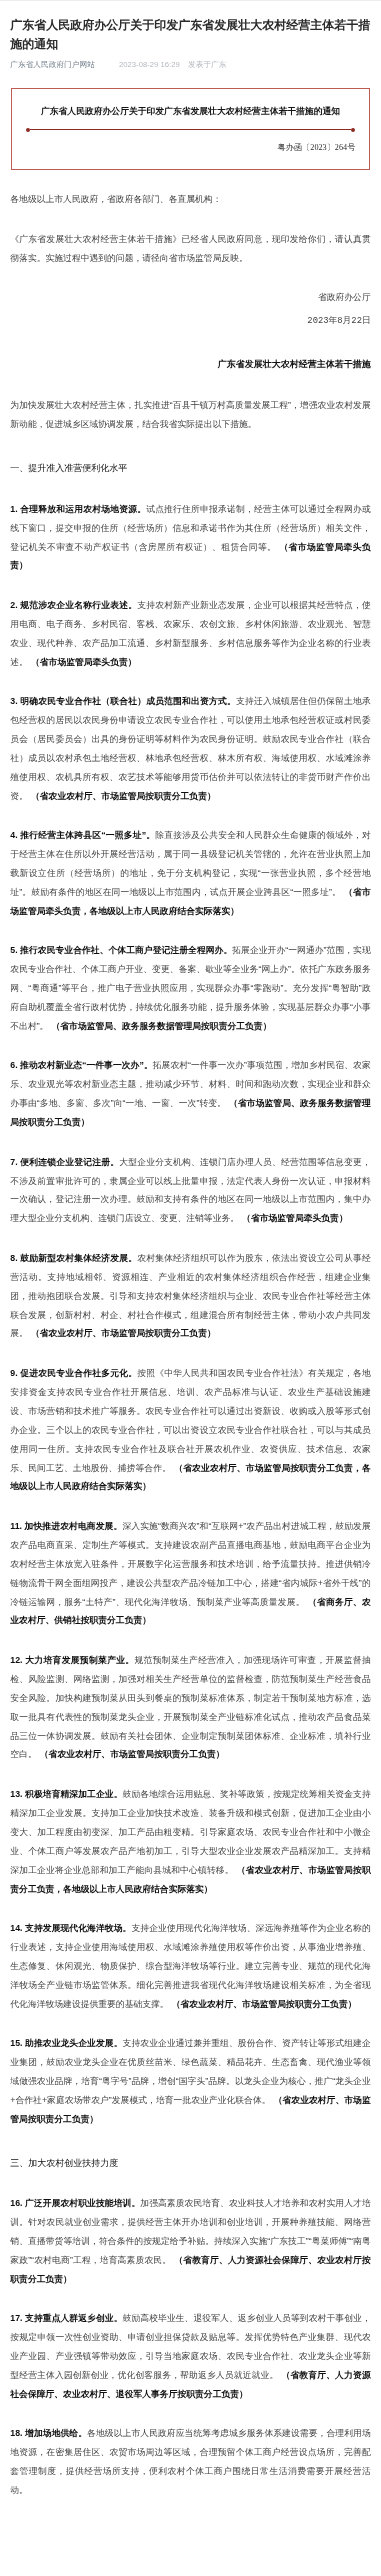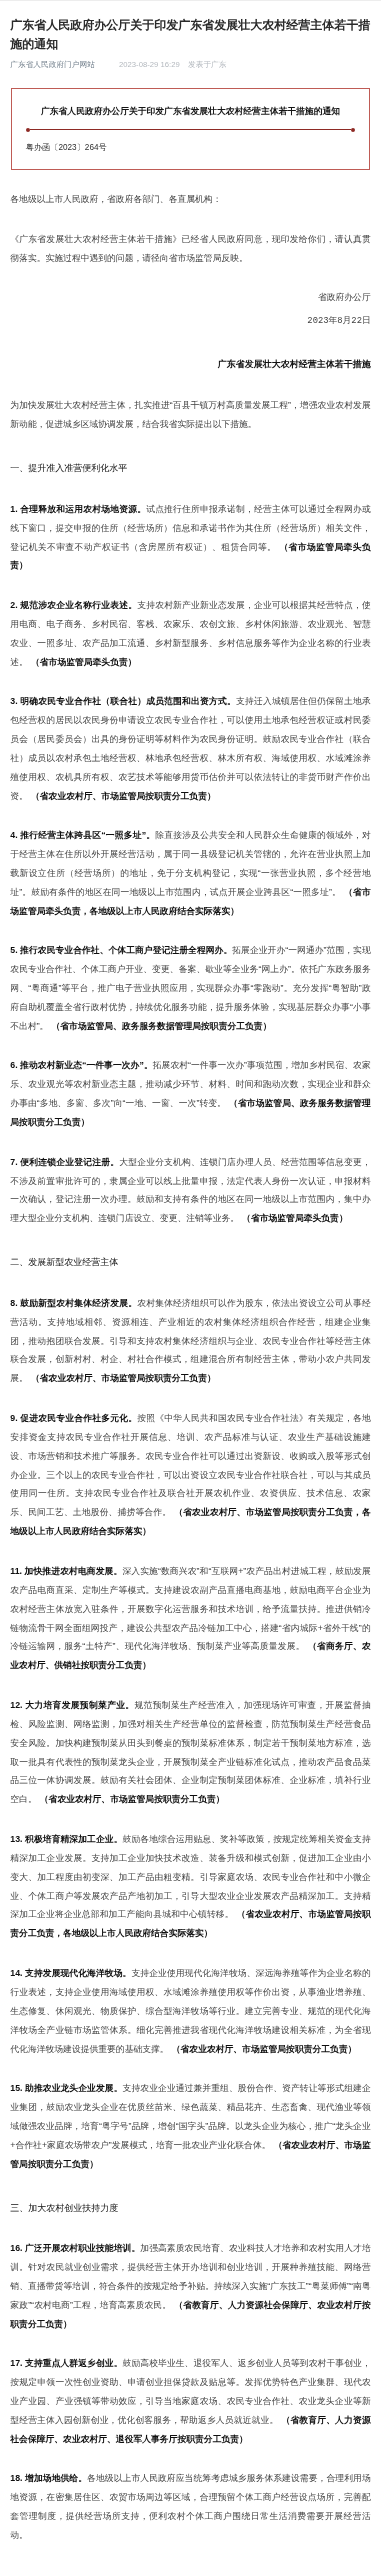--- a/index.html
+++ b/index.html
@@ -27,21 +27,21 @@
     padding:15.5px 13.4px 15.5px;
     margin:3.1px 1px 20.6px;
   }
   .nb-title{
     text-align:center;font-weight:700;color:#151515;
     font-size:8.8px;line-height:1.7;
   }
   .nb-divider{display:flex;align-items:center;margin:8.2px 0 10.3px;}
   .nb-divider .dot{width:4.6px;height:4.6px;border-radius:50%;background:#8e2a24;flex:none;}
   .nb-divider .line{flex:1;height:1px;background:#8e2a24;}
-  .nb-number{text-align:left;font-size:8.2px;color:#2e2e2e;}
+  .nb-number{text-align:right;font-size:8.2px;color:#2e2e2e;font-family:Liberation Serif, serif;}
 
   
   .para,.item{
     font-size:8.8px;line-height:2.15;margin:0 0 20.6px;
     text-align:justify;color:#404040;word-break:break-all;
   }
   .right{text-align:right;margin-bottom:5.2px;}
   .right.last{margin-bottom:21.6px;font-family:Liberation Mono, monospace;}
   .doc-title{
     text-align:right;font-weight:700;color:#111;
@@ -86,36 +86,35 @@
 
   <p class="doc-title">广东省发展壮大农村经营主体若干措施</p>
   <p class="para">为加快发展壮大农村经营主体，扎实推进“百县千镇万村高质量发展工程”，增强农业农村发展新动能，促进城乡区域协调发展，结合我省实际提出以下措施。</p>
 
   <div id="sections">
   <section>
     <h2 class="section-heading">一、提升准入准营便利化水平</h2>
     <div>
   <p class="item"><span class="item-lead">1. 合理释放和运用农村场地资源。</span><span class="item-body">试点推行住所申报承诺制，经营主体可以通过全程网办或线下窗口，提交申报的住所（经营场所）信息和承诺书作为其住所（经营场所）相关文件，登记机关不审查不动产权证书（含房屋所有权证）、租赁合同等。</span><span class="item-tail">（省市场监管局牵头负责）</span></p>
 
-  <p class="item"><span class="item-lead">2. 规范涉农企业名称行业表述。</span><span class="item-body">支持农村新产业新业态发展，企业可以根据其经营特点，使用电商、电子商务、乡村民宿、客栈、农家乐、农创文旅、乡村休闲旅游、农业观光、智慧农业、一照多址、农产品加工流通、乡村新型服务、乡村信息服务等作为企业名称的行业表述。</span><span class="item-tail">（省市场监管局牵头负责）</span></p>
+  <p class="item"><span class="item-lead">2. 规范涉农企业名称行业表述。</span><span class="item-body">支持农村新产业新业态发展，企业可以根据其经营特点，使用电商、电子商务、乡村民宿、客栈、农家乐、农创文旅、乡村休闲旅游、农业观光、智慧农业、现代种养、农产品加工流通、乡村新型服务、乡村信息服务等作为企业名称的行业表述。</span><span class="item-tail">（省市场监管局牵头负责）</span></p>
 
   <p class="item"><span class="item-lead">3. 明确农民专业合作社（联合社）成员范围和出资方式。</span><span class="item-body">支持迁入城镇居住但仍保留土地承包经营权的居民以农民身份申请设立农民专业合作社，可以使用土地承包经营权证或村民委员会（居民委员会）出具的身份证明等材料作为农民身份证明。鼓励农民专业合作社（联合社）成员以农村承包土地经营权、林地承包经营权、林木所有权、海域使用权、水域滩涂养殖使用权、农机具所有权、农艺技术等能够用货币估价并可以依法转让的非货币财产作价出资。</span><span class="item-tail">（省农业农村厅、市场监管局按职责分工负责）</span></p>
 
   <p class="item"><span class="item-lead">4. 推行经营主体跨县区“一照多址”。</span><span class="item-body">除直接涉及公共安全和人民群众生命健康的领域外，对于经营主体在住所以外开展经营活动，属于同一县级登记机关管辖的，允许在营业执照上加载新设立住所（经营场所）的地址，免于分支机构登记，实现“一张营业执照，多个经营地址”。鼓励有条件的地区在同一地级以上市范围内，试点开展企业跨县区“一照多址”。</span><span class="item-tail">（省市场监管局牵头负责，各地级以上市人民政府结合实际落实）</span></p>
 
   <p class="item"><span class="item-lead">5. 推行农民专业合作社、个体工商户登记注册全程网办。</span><span class="item-body">拓展企业开办“一网通办”范围，实现农民专业合作社、个体工商户开业、变更、备案、歇业等全业务“网上办”。依托广东政务服务网、“粤商通”等平台，推广电子营业执照应用，实现群众办事“零跑动”。充分发挥“粤智助”政府自助机覆盖全省行政村优势，持续优化服务功能，提升服务体验，实现基层群众办事“小事不出村”。</span><span class="item-tail">（省市场监管局、政务服务数据管理局按职责分工负责）</span></p>
 
   <p class="item"><span class="item-lead">6. 推动农村新业态“一件事一次办”。</span><span class="item-body">拓展农村“一件事一次办”事项范围，增加乡村民宿、农家乐、农业观光等农村新业态主题，推动减少环节、材料、时间和跑动次数，实现企业和群众办事由“多地、多窗、多次”向“一地、一窗、一次”转变。</span><span class="item-tail">（省市场监管局、政务服务数据管理局按职责分工负责）</span></p>
 
   <p class="item"><span class="item-lead">7. 便利连锁企业登记注册。</span><span class="item-body">大型企业分支机构、连锁门店办理人员、经营范围等信息变更，不涉及前置审批许可的，隶属企业可以线上批量申报，法定代表人身份一次认证，申报材料一次确认，登记注册一次办理。鼓励和支持有条件的地区在同一地级以上市范围内，集中办理大型企业分支机构、连锁门店设立、变更、注销等业务。</span><span class="item-tail">（省市场监管局牵头负责）</span></p>
 </div>
   </section>
 
   <section>
-    <h2 class="section-heading">二、发展新型农业经营主体</h2>
     <div>
   <p class="item"><span class="item-lead">8. 鼓励新型农村集体经济发展。</span><span class="item-body">农村集体经济组织可以作为股东，依法出资设立公司从事经营活动。支持地域相邻、资源相连、产业相近的农村集体经济组织合作经营，组建企业集团，推动抱团联合发展。引导和支持农村集体经济组织与企业、农民专业合作社等经营主体联合发展，创新村村、村企、村社合作模式，组建混合所有制经营主体，带动小农户共同发展。</span><span class="item-tail">（省农业农村厅、市场监管局按职责分工负责）</span></p>
 
   <p class="item"><span class="item-lead">9. 促进农民专业合作社多元化。</span><span class="item-body">按照《中华人民共和国农民专业合作社法》有关规定，各地安排资金支持农民专业合作社开展信息、培训、农产品标准与认证、农业生产基础设施建设、市场营销和技术推广等服务。农民专业合作社可以通过出资新设、收购或入股等形式创办企业。三个以上的农民专业合作社，可以出资设立农民专业合作社联合社，可以与其成员使用同一住所。支持农民专业合作社及联合社开展农机作业、农资供应、技术信息、农家乐、民间工艺、土地股份、捕捞等合作。</span><span class="item-tail">（省农业农村厅、市场监管局按职责分工负责，各地级以上市人民政府结合实际落实）</span></p>
 
 
   <p class="item"><span class="item-lead">11. 加快推进农村电商发展。</span><span class="item-body">深入实施“数商兴农”和“互联网+”农产品出村进城工程，鼓励发展农产品电商直采、定制生产等模式。支持建设农副产品直播电商基地，鼓励电商平台企业为农村经营主体放宽入驻条件，开展数字化运营服务和技术培训，给予流量扶持。推进供销冷链物流骨干网全面组网投产，建设公共型农产品冷链加工中心，搭建“省内城际+省外干线”的冷链运输网，服务“土特产”、现代化海洋牧场、预制菜产业等高质量发展。</span><span class="item-tail">（省商务厅、农业农村厅、供销社按职责分工负责）</span></p>
 
   <p class="item"><span class="item-lead">12. 大力培育发展预制菜产业。</span><span class="item-body">规范预制菜生产经营准入，加强现场许可审查，开展监督抽检、风险监测、网络监测，加强对相关生产经营单位的监督检查，防范预制菜生产经营食品安全风险。加快构建预制菜从田头到餐桌的预制菜标准体系，制定若干预制菜地方标准，选取一批具有代表性的预制菜龙头企业，开展预制菜全产业链标准化试点，推动农产品食品菜品三位一体协调发展。鼓励有关社会团体、企业制定预制菜团体标准、企业标准，填补行业空白。</span><span class="item-tail">（省农业农村厅、市场监管局按职责分工负责）</span></p>
 

